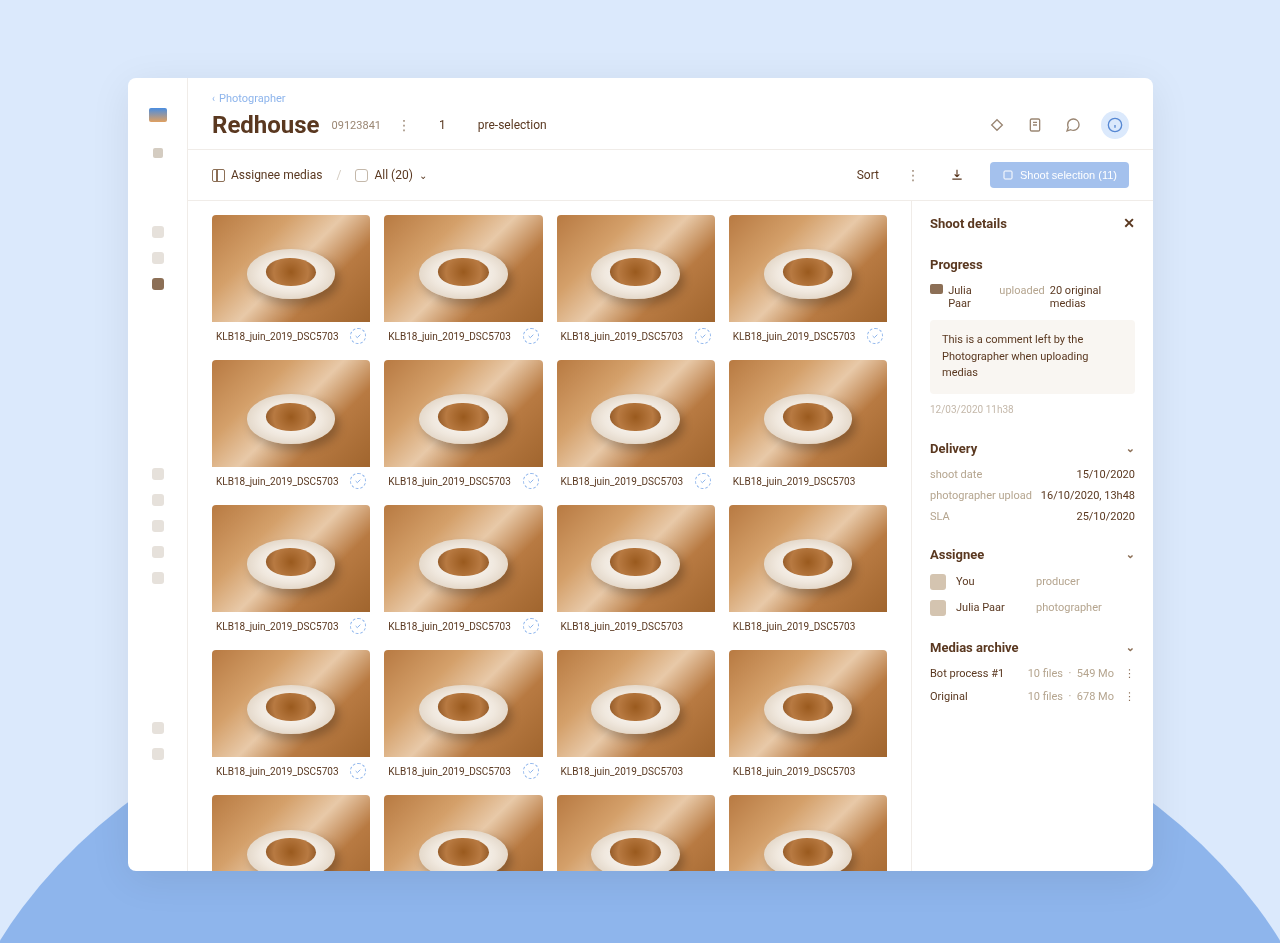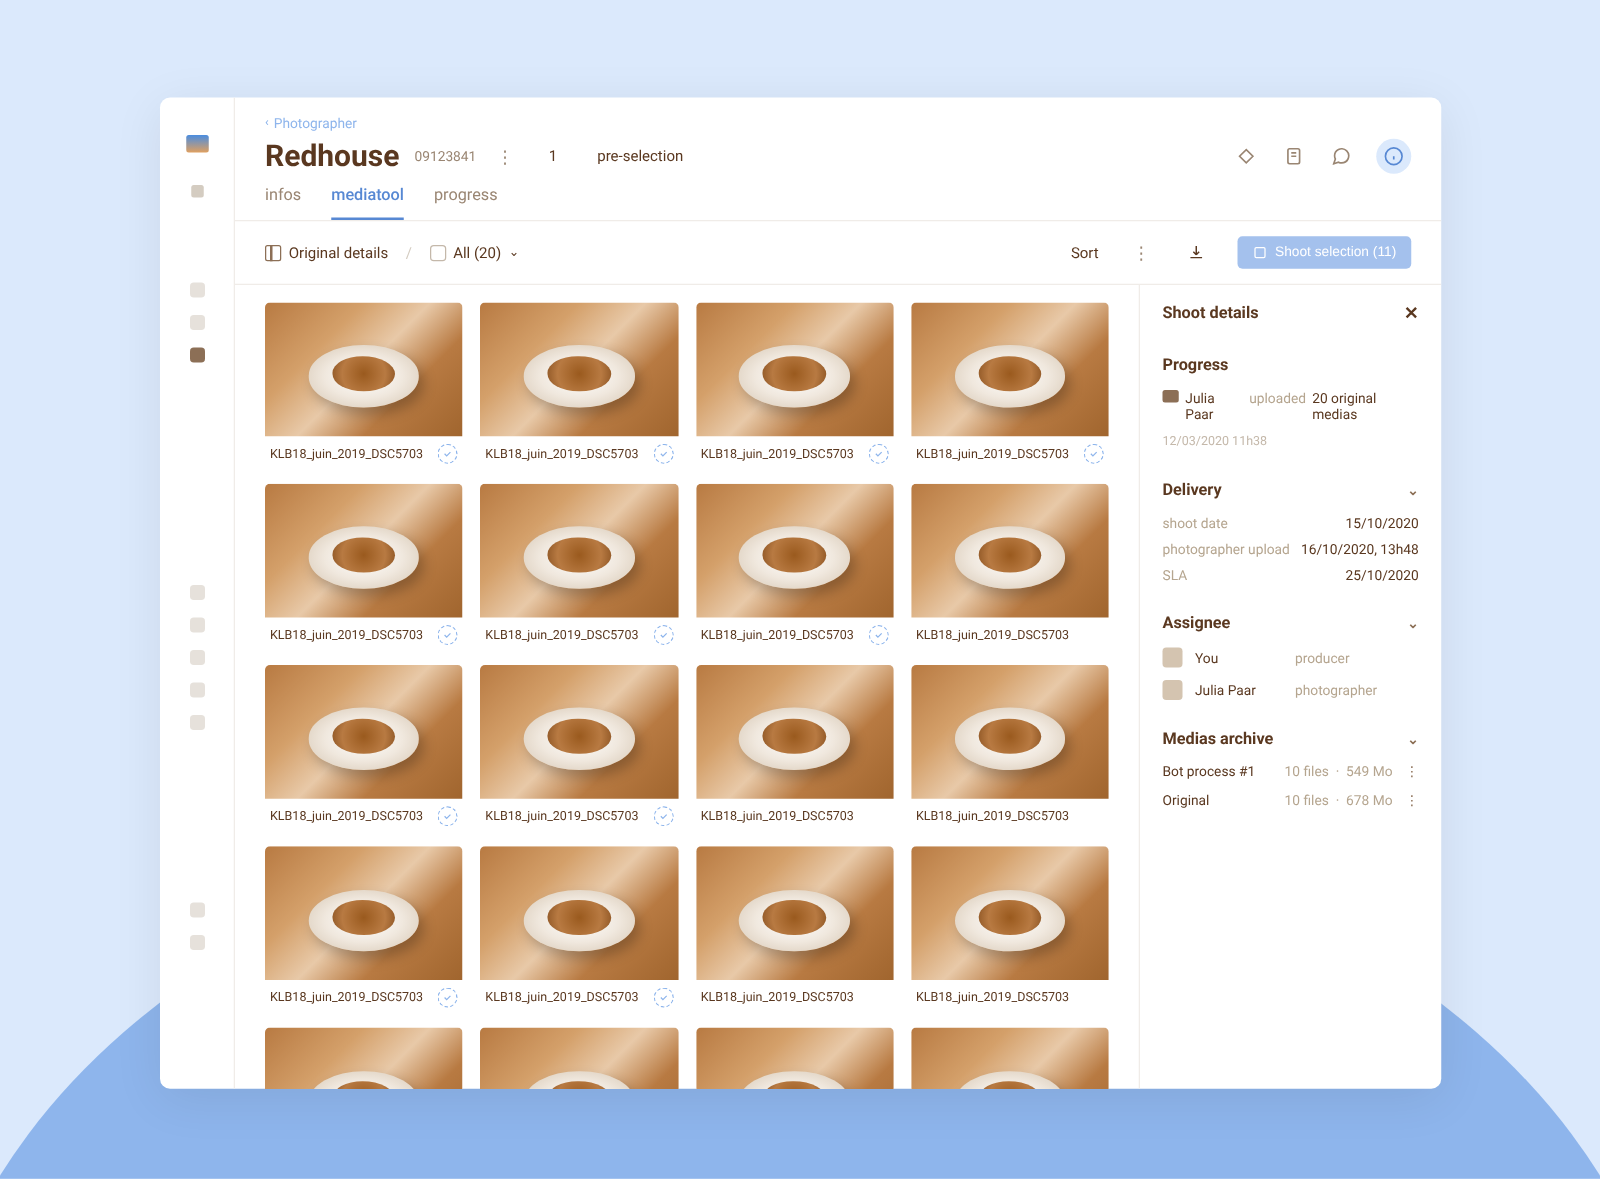--- a/index.html
+++ b/index.html
@@ -285,31 +285,26 @@
           </span>
           <span class="icon-btn active">
             <svg width="16" height="16" viewBox="0 0 24 24" fill="none" stroke="currentColor" stroke-width="2">
                 <circle cx="12" cy="12" r="10"></circle>
                 <line x1="12" y1="16" x2="12" y2="12"></line>
                 <line x1="12" y1="8" x2="12.01" y2="8"></line>
               </svg>
           </span>
         </div>
       </div>
-      <div class="tabs">
-        <span class="tab">infos</span>
-        <span class="tab active">mediatool</span>
-        <span class="tab">progress</span>
-      </div>
     </div>
 
     <div class="toolbar">
       <div class="tool-item">
         <span class="grid-ic"></span>
-        <span>Original details</span>
+        <span>Assignee medias</span>
       </div>
       <span class="tool-sep">/</span>
       <div class="tool-item">
         <span class="checkbox-sq"></span>
         <span>All (20)</span>
         <span style="font-size:10px;">⌄</span>
       </div>
       <div class="toolbar-right">
         <span class="sort">Sort</span>
         <span class="kebab">⋮</span>
@@ -528,20 +523,21 @@
         </div>
 
         <div class="section">
           <div class="section-title">Progress</div>
           <div class="progress-line">
             <span class="avatar-sm"></span>
             <span>Julia Paar</span>
             <span class="uploaded-word">uploaded</span>
             <span>20 original medias</span>
           </div>
+          <div class="comment-box">This is a comment left by the Photographer when uploading medias</div>
           <div class="timestamp">12/03/2020 11h38</div>
         </div>
 
         <div class="section">
           <div class="section-title">
             <span>Delivery</span>
             <span class="chev-d">⌄</span>
           </div>
           <div class="kv-row">
             <span class="k">shoot date</span>

